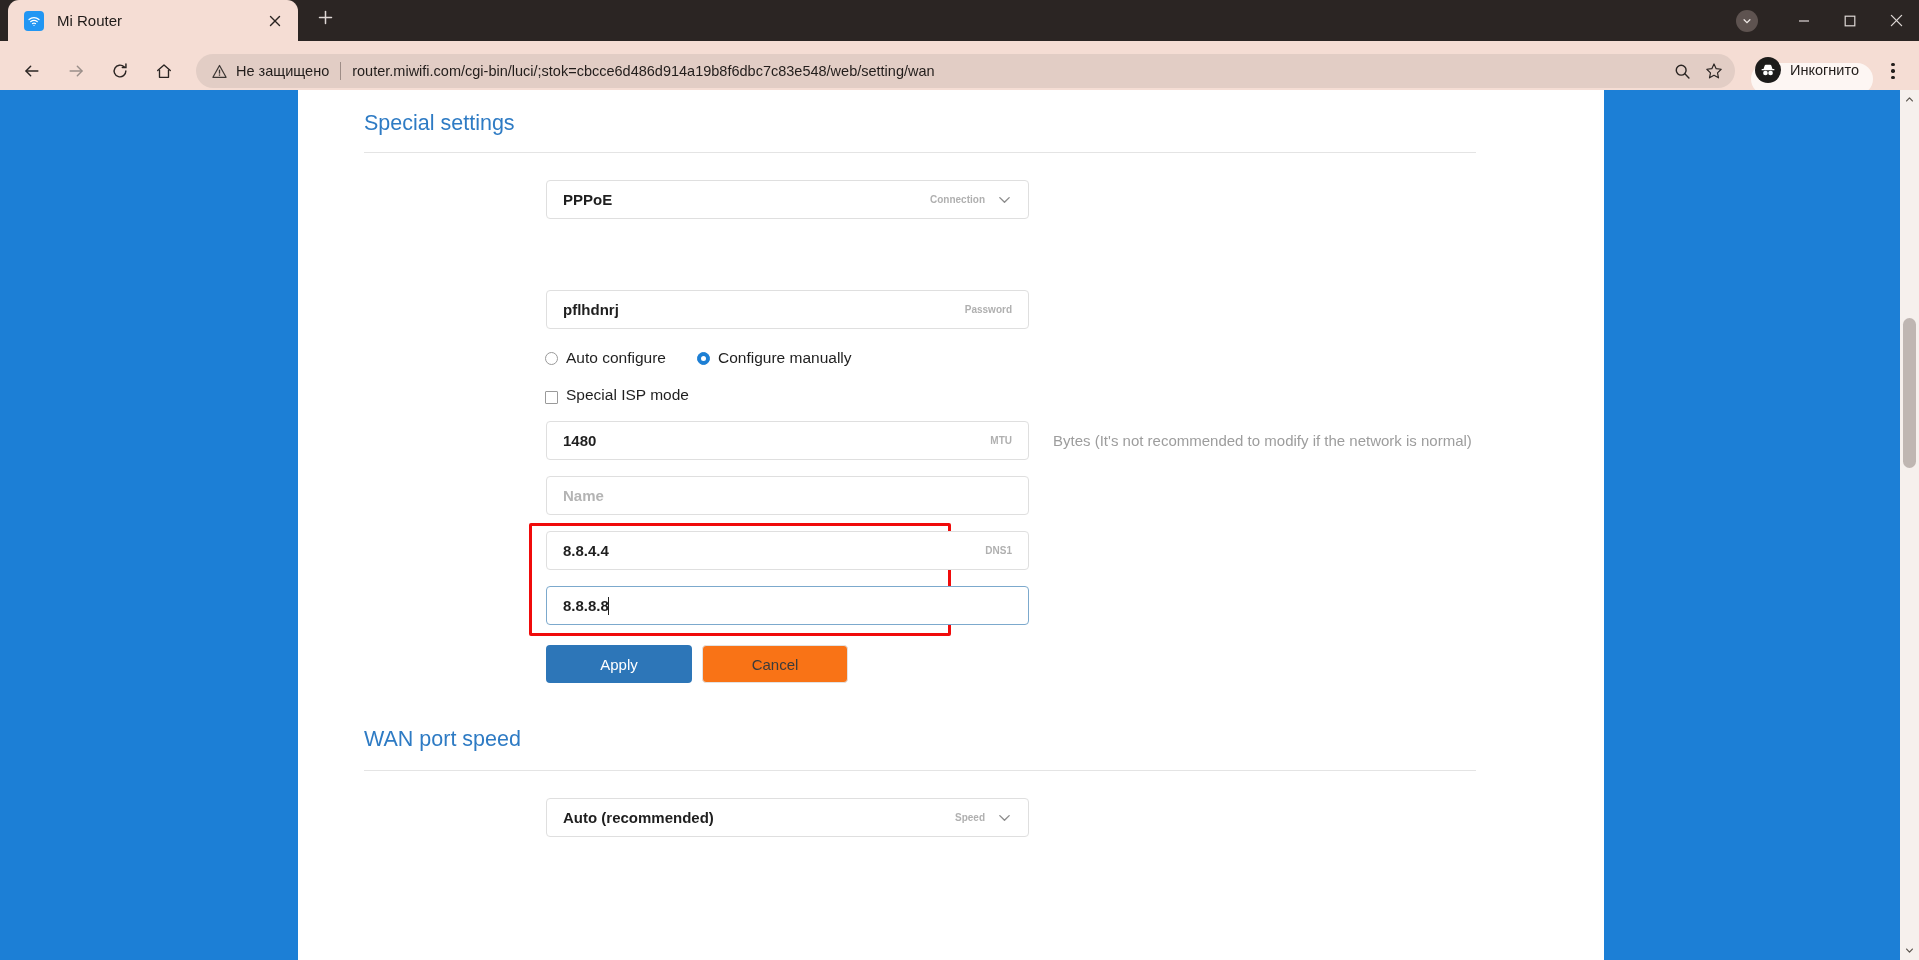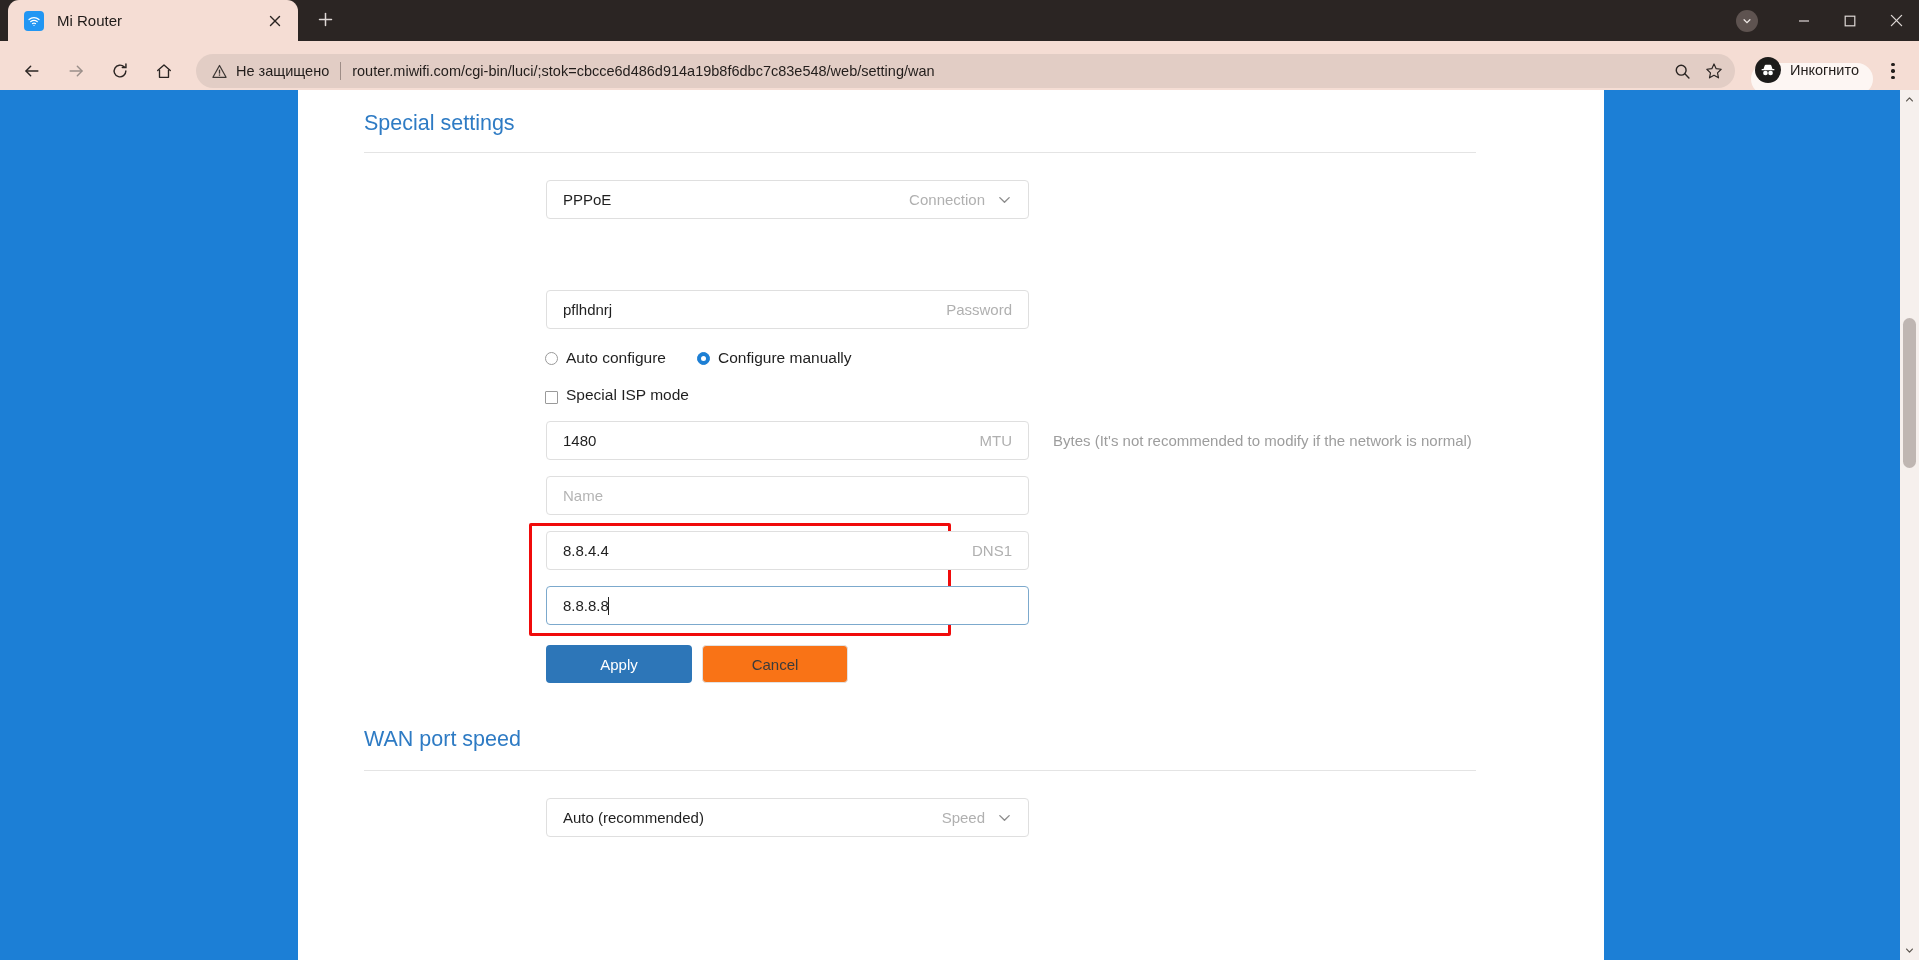--- a/index.html
+++ b/index.html
@@ -13,21 +13,21 @@
 
   body { background: #1c1b1a; }
 
   
   .browser { width: 1919px; height: 960px; position: relative; }
 
   .tabstrip {
     height: 41px;
     background: #2b2523;
     display: flex;
-    align-items: center;
+    align-items: flex-start;
     padding-left: 8px;
     position: relative;
   }
 
   .tab {
     width: 290px;
     height: 41px;
     background: #f5ddd4;
     border-radius: 11px 11px 0 0;
     display: flex;
@@ -244,34 +244,35 @@
   
   .field {
     position: absolute;
     height: 39px;
     border: 1px solid #dfdfdf;
     border-radius: 4px;
     background: #fff;
     display: flex;
     align-items: center;
     padding: 0 16px;
+    font-weight: bold;
   }
   .field.focused {
     border: 1px solid #7ca9cd;
   }
   .field-value {
     font-size: 15px;
     color: #1f1f1f;
     flex: 1 1 auto;
     white-space: nowrap;
     overflow: hidden;
   }
   .field-value.placeholder { color: #b4b4b4; }
   .field-label {
-    font-size: 15px;
+    font-size: 10px;
     color: #b0b0b0;
     flex: 0 0 auto;
     margin-left: 4px;
     white-space: nowrap;
   }
   .chev {
     margin-left: 12px;
     flex: 0 0 auto;
     display: flex;
     align-items: center;

